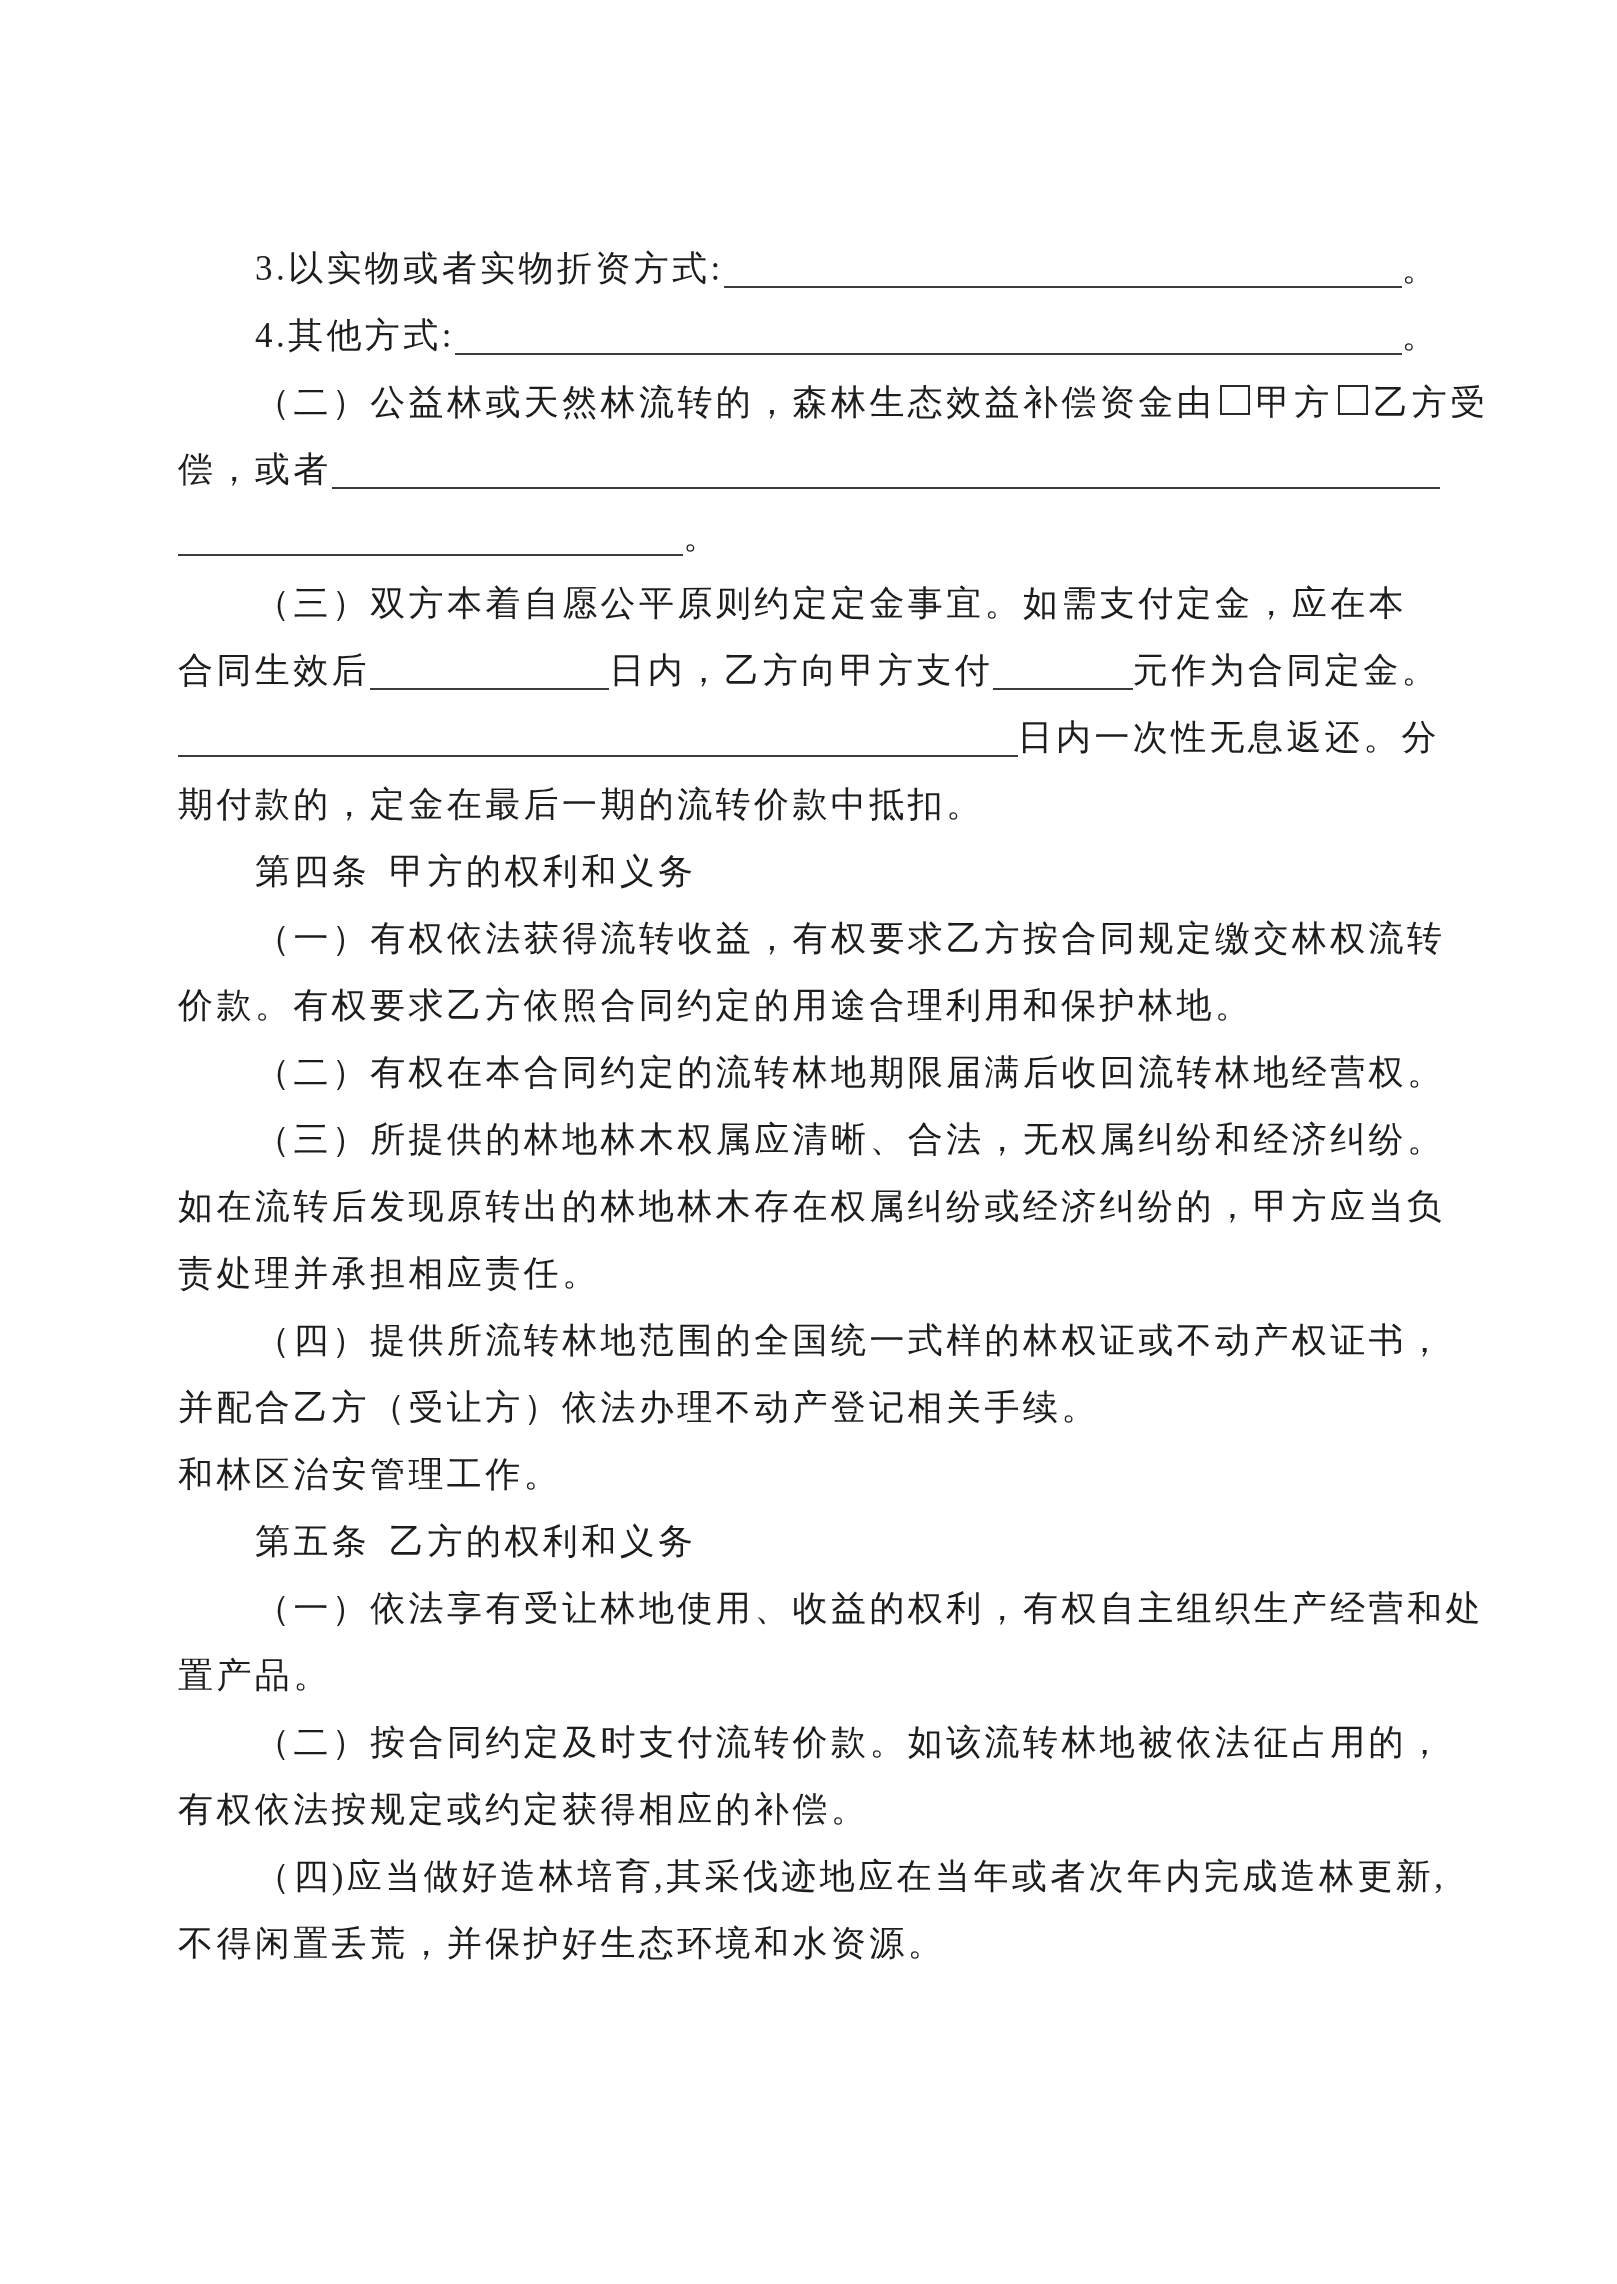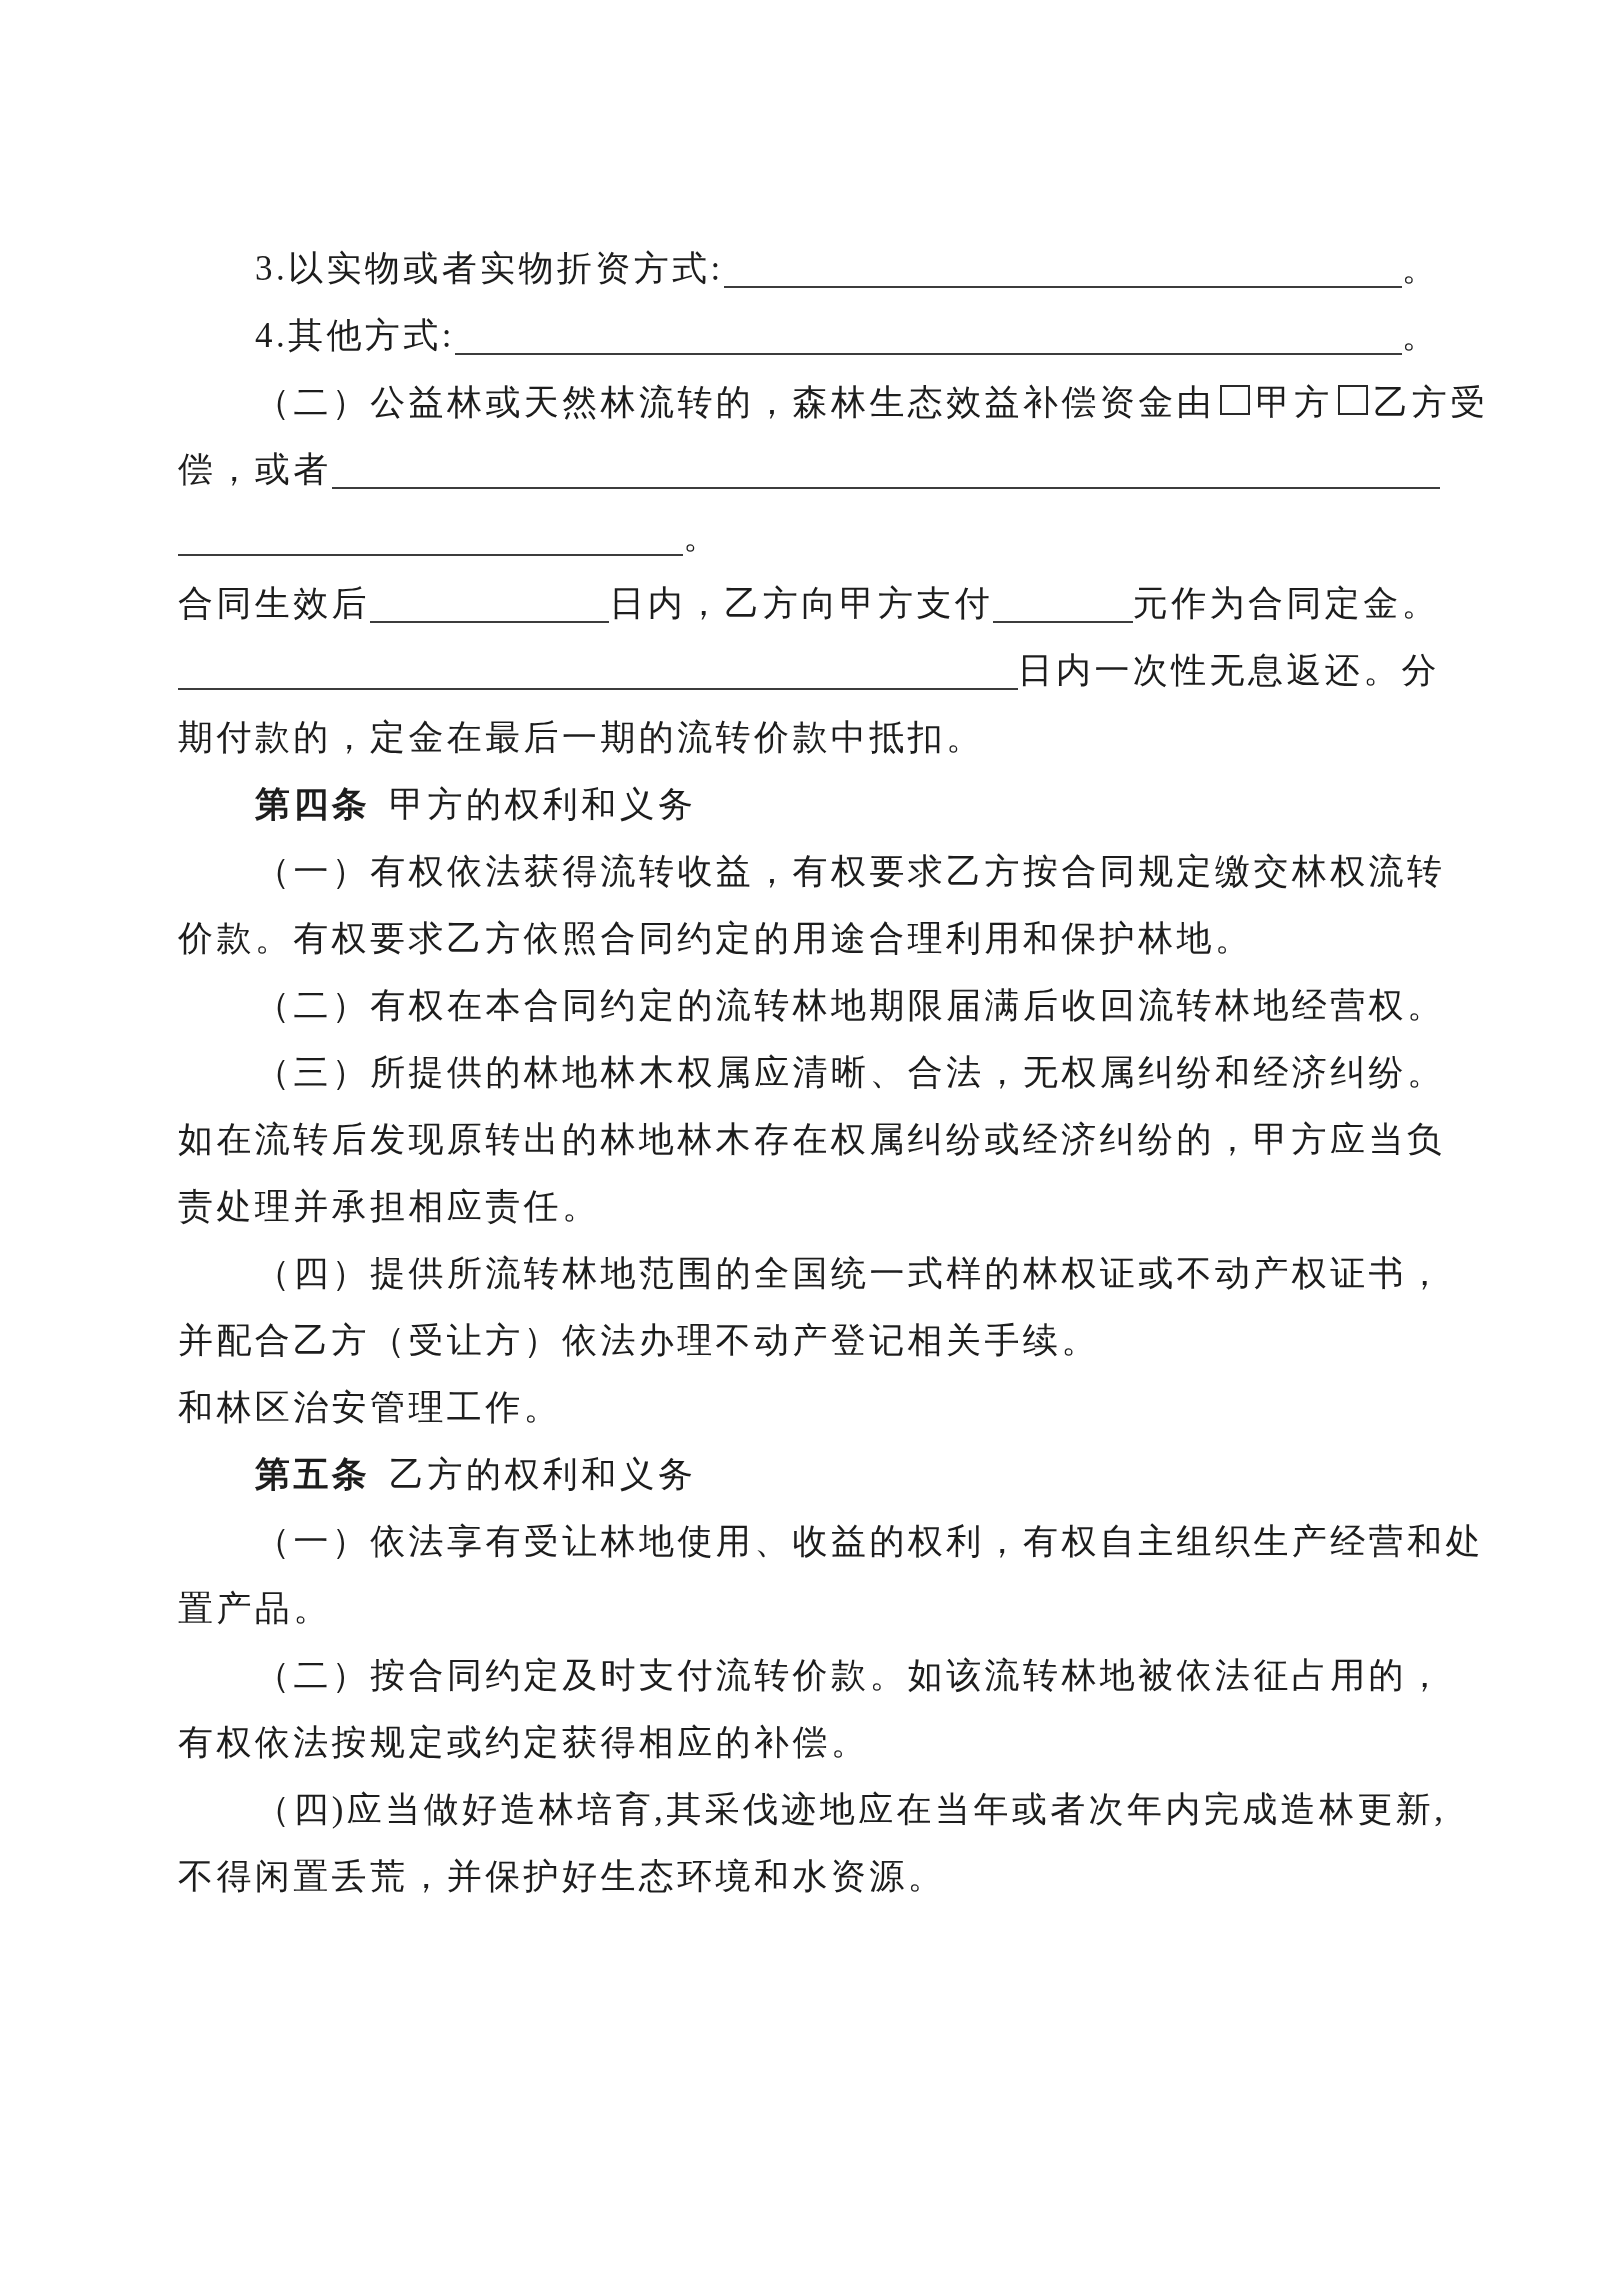--- a/index.html
+++ b/index.html
@@ -31,21 +31,21 @@
     white-space: pre;
   }
   .line.indent {
     padding-left: 77px;
   }
   .seg-text {
     flex: 0 0 auto;
   }
   .seg-bold {
     flex: 0 0 auto;
-    font-weight: 700;
+    font-weight: 400;
     margin-right: 19px;
   }
   .seg-blank {
     display: inline-block;
     border-bottom: 2.7px solid #3c3c3c;
     position: relative;
     top: 8.1px;
     height: 0;
     flex-shrink: 1;
   }
@@ -67,20 +67,21 @@
 </style>
 </head>
 <body style="background: rgb(255, 255, 255); color: rgb(29, 29, 29);">
 
 <main class="page-text">
     <div class="line indent"><span class="seg-text">3.以实物或者实物折资方式:</span><span class="seg-blank grow" style="flex-grow: 1; border-bottom-color: rgb(60, 60, 60);"></span><span class="seg-text">。</span></div>
     <div class="line indent"><span class="seg-text">4.其他方式:</span><span class="seg-blank grow" style="flex-grow: 1; border-bottom-color: rgb(60, 60, 60);"></span><span class="seg-text">。</span></div>
     <div class="line indent"><span class="seg-text">（二）公益林或天然林流转的，森林生态效益补偿资金由</span><span class="seg-checkbox" style="border-color: rgb(42, 42, 42);"></span><span class="seg-text">甲方</span><span class="seg-checkbox" style="border-color: rgb(42, 42, 42);"></span><span class="seg-text">乙方受</span></div>
     <div class="line"><span class="seg-text">偿，或者</span><span class="seg-blank grow" style="flex-grow: 1; border-bottom-color: rgb(60, 60, 60);"></span></div>
     <div class="line"><span class="seg-blank" style="width: 505px; border-bottom-color: rgb(60, 60, 60);"></span><span class="seg-text">。</span></div>
+    <div class="line indent"><span class="seg-text">（三）双方本着自愿公平原则约定定金事宜。如需支付定金，应在本</span></div>
     <div class="line"><span class="seg-text">合同生效后</span><span class="seg-blank grow" style="flex-grow: 360; border-bottom-color: rgb(60, 60, 60);"></span><span class="seg-text">日内，乙方向甲方支付</span><span class="seg-blank grow" style="flex-grow: 210; border-bottom-color: rgb(60, 60, 60);"></span><span class="seg-text">元作为合同定金。</span></div>
     <div class="line"><span class="seg-blank grow" style="flex-grow: 1; border-bottom-color: rgb(60, 60, 60);"></span><span class="seg-text">日内一次性无息返还。分</span></div>
     <div class="line"><span class="seg-text">期付款的，定金在最后一期的流转价款中抵扣。</span></div>
     <div class="line indent"><span class="seg-bold">第四条</span><span class="seg-text">甲方的权利和义务</span></div>
     <div class="line indent"><span class="seg-text">（一）有权依法获得流转收益，有权要求乙方按合同规定缴交林权流转</span></div>
     <div class="line"><span class="seg-text">价款。有权要求乙方依照合同约定的用途合理利用和保护林地。</span></div>
     <div class="line indent"><span class="seg-text">（二）有权在本合同约定的流转林地期限届满后收回流转林地经营权。</span></div>
     <div class="line indent"><span class="seg-text">（三）所提供的林地林木权属应清晰、合法，无权属纠纷和经济纠纷。</span></div>
     <div class="line"><span class="seg-text">如在流转后发现原转出的林地林木存在权属纠纷或经济纠纷的，甲方应当负</span></div>
     <div class="line"><span class="seg-text">责处理并承担相应责任。</span></div>

